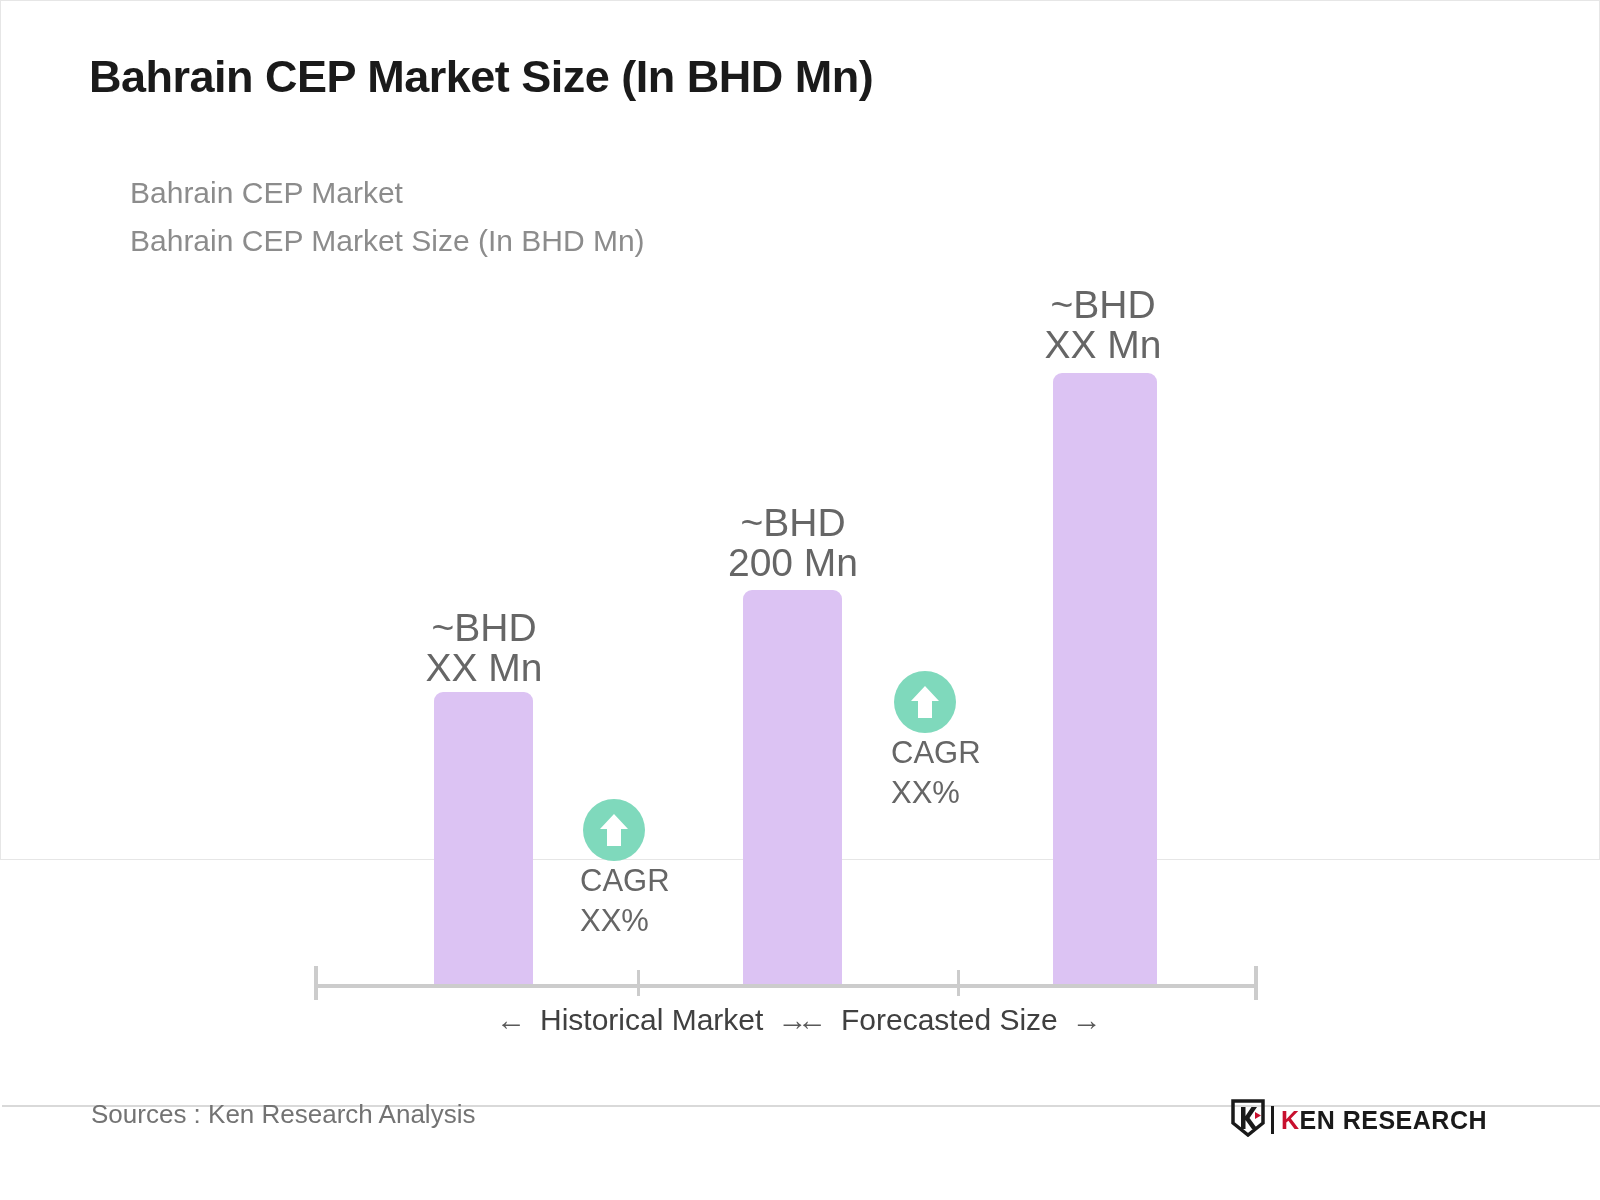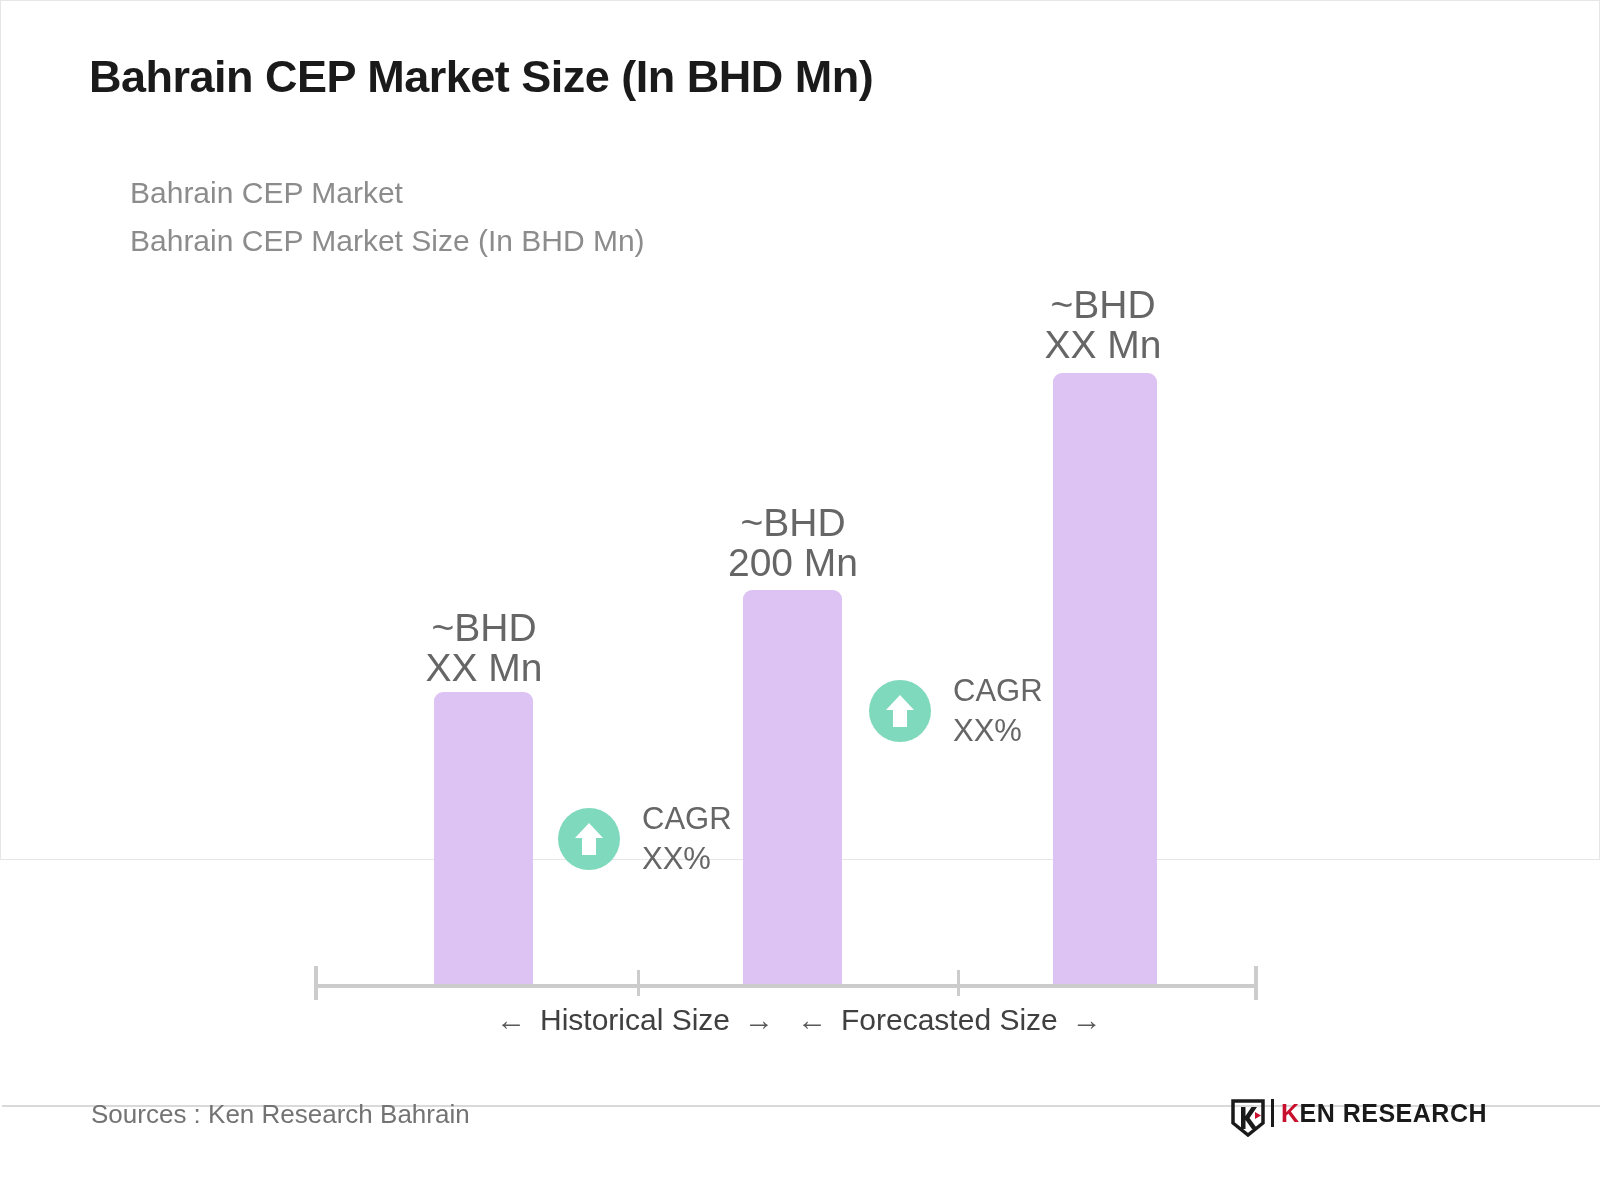--- a/index.html
+++ b/index.html
@@ -69,20 +69,21 @@
     color: #666666;
     text-align: center;
     white-space: nowrap;
   }
 
   
   .cagr {
     position: absolute;
     display: flex;
     align-items: center;
+    flex-direction: column;
   }
   .cagr-circle {
     width: 62px;
     height: 62px;
     border-radius: 50%;
     background: #7fd9bc;
     flex: 0 0 auto;
     position: relative;
   }
   .cagr-circle svg {
@@ -154,21 +155,21 @@
     top: 1098px;
     font-size: 26px;
     color: #737373;
     white-space: nowrap;
   }
   .logo {
     position: absolute;
     right: 112px;
     top: 1098px;
     display: flex;
-    align-items: flex-start;
+    align-items: center;
     height: 42px;
   }
   .logo-mark { flex: 0 0 auto; }
   .logo-divider {
     width: 3px;
     height: 28px;
     background: #1a1a1a;
     margin: 0 7px 0 6px;
   }
   .logo-text {
@@ -239,33 +240,33 @@
     <div class="bar" style="left:1052px; top:372px; width:104px; height:611px;"></div>
 
     <div class="axis-line"></div>
     <div class="axis-cap" style="left:313px;"></div>
     <div class="axis-tick" style="left:636px;"></div>
     <div class="axis-tick" style="left:956px;"></div>
     <div class="axis-cap" style="left:1253px;"></div>
 
     <div class="axis-caption" style="left:495px;">
       <span class="arrow-glyph">←</span>
-      <span>Historical Size</span>
+      <span>Historical Market</span>
       <span class="arrow-glyph">→</span>
     </div>
 
     <div class="axis-caption" style="left:796px;">
       <span class="arrow-glyph">←</span>
       <span>Forecasted Size</span>
       <span class="arrow-glyph">→</span>
     </div>
   </div>
 
   <div class="footer-rule"></div>
-  <div class="sources">Sources : Ken Research Bahrain</div>
+  <div class="sources">Sources : Ken Research Analysis</div>
 
   <div class="logo">
     <span class="logo-mark">
       <svg width="34" height="38" viewBox="0 0 34 38" aria-hidden="true">
         <path d="M2 2 H32 V24 L17 36 L2 24 Z" fill="none" stroke="#1a1a1a" stroke-width="3.5"></path>
         <path d="M10 8 V30 H14.5 V21 L21 30 H26.5 L18.5 19 L26 8 H20.5 L14.5 17 V8 Z" fill="#1a1a1a"></path>
         <path d="M24 13 L30 16.5 L24 20 Z" fill="#c8102e"></path>
       </svg>
     </span>
     <span class="logo-divider"></span>

